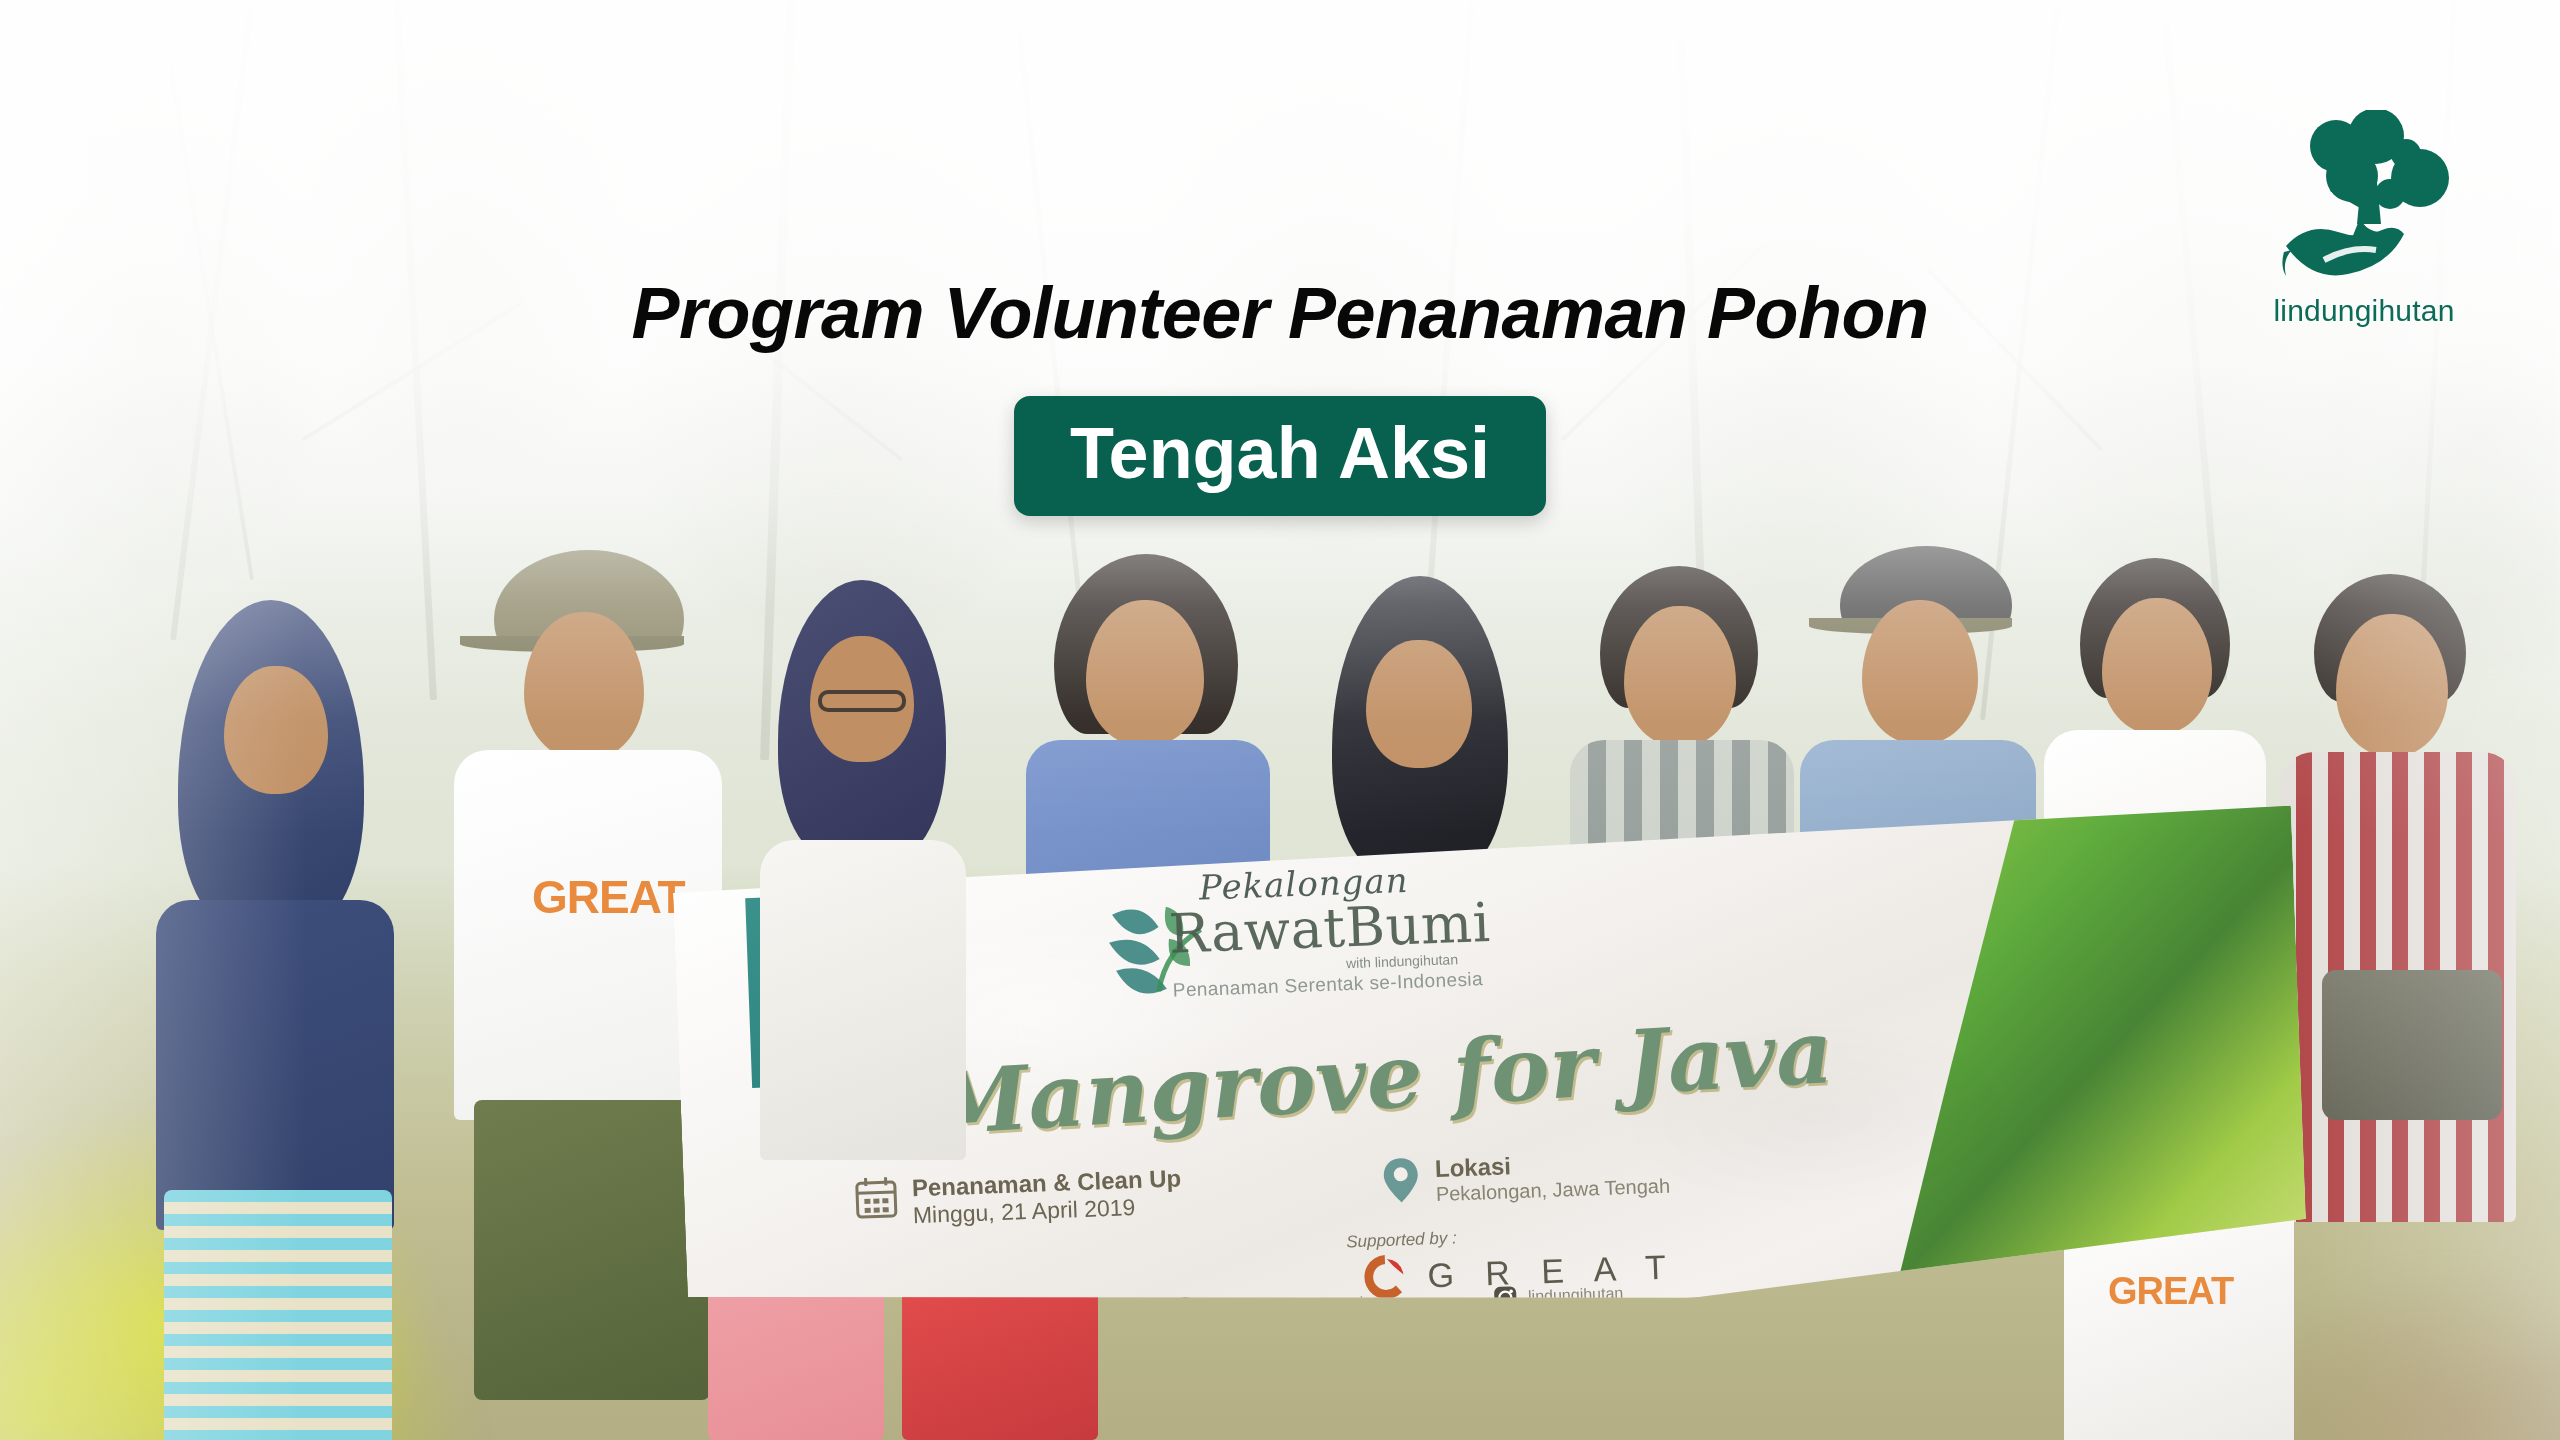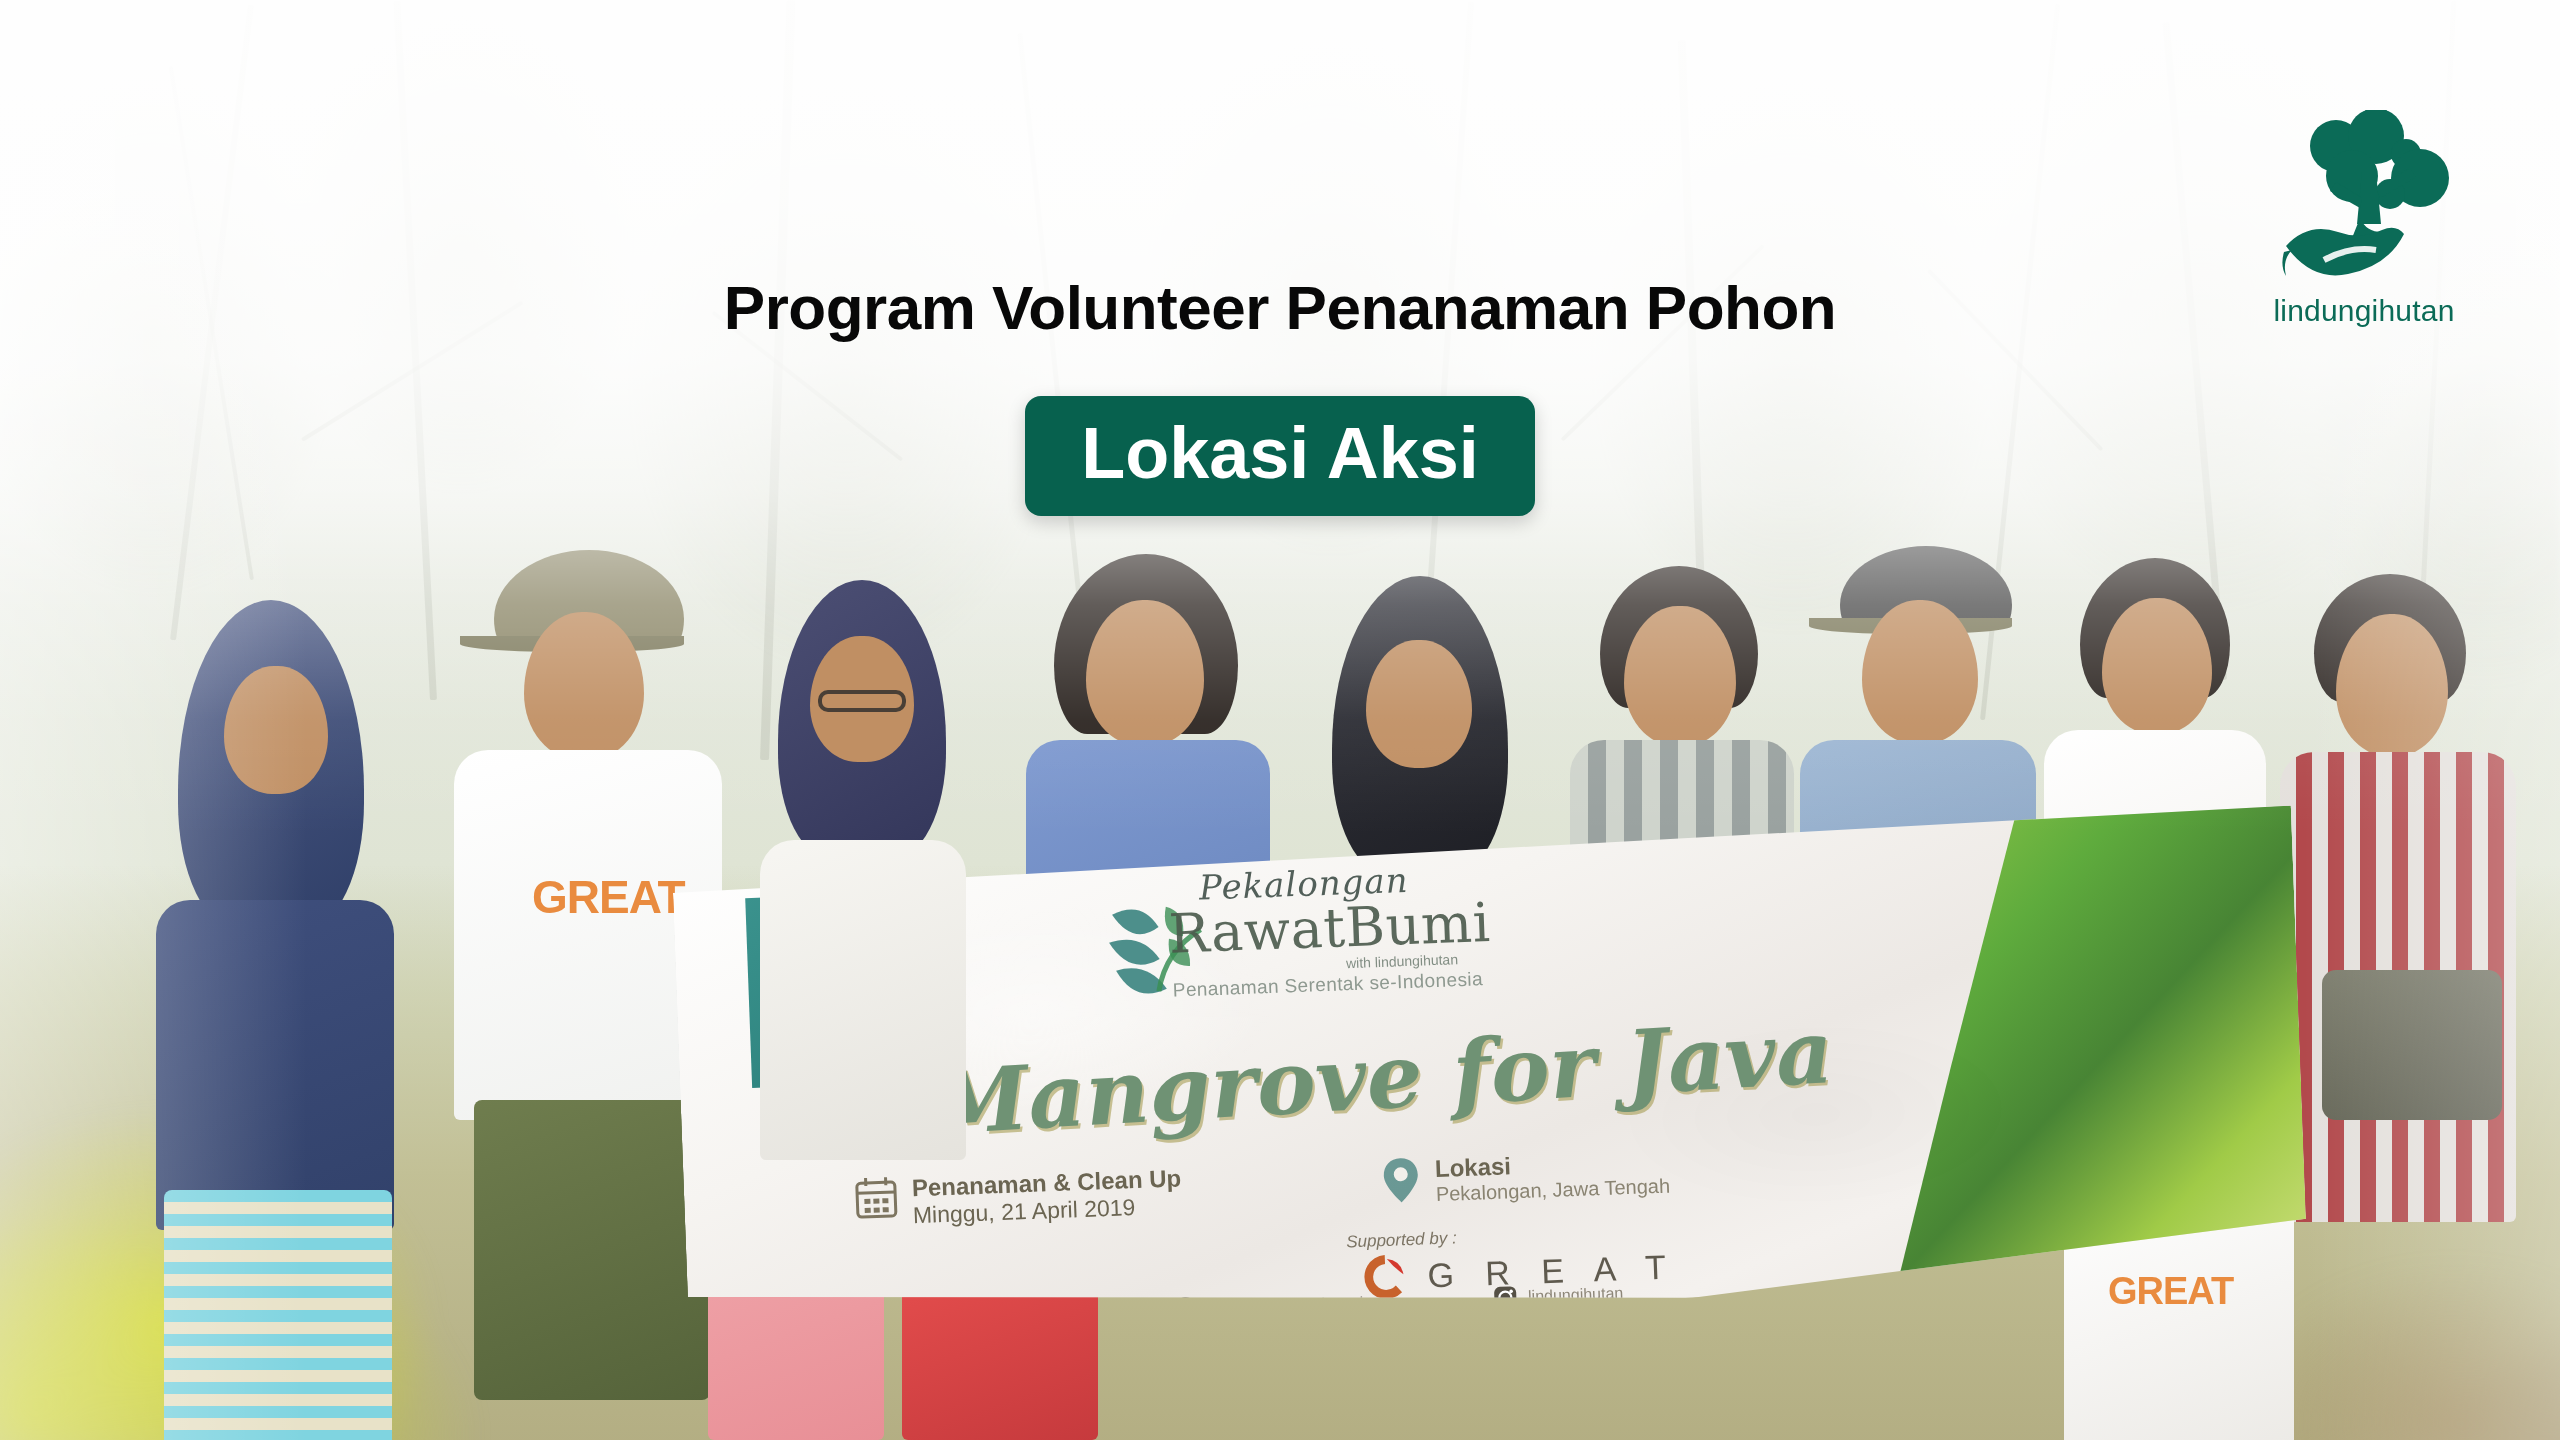--- a/index.html
+++ b/index.html
@@ -193,23 +193,24 @@
   .bn-social {
     position:absolute; left:160px; bottom:-6px; display:flex; gap:120px; align-items:center;
     font-size:16px; color:#8e8779;
   }
   .soc { display:flex; gap:10px; align-items:center; }
 
   
   .headline {
     position:absolute; left:0; right:0; top:272px;
     text-align:center;
-    font-size:62px; font-weight:bold; color:#080808;
+    font-size:72px; font-weight:bold; color:#080808;
     letter-spacing:-0.5px;
     text-shadow:0 1px 2px rgba(255,255,255,.55);
+    font-style:italic;
   }
   .cta-wrap { position:absolute; left:0; right:0; top:396px; text-align:center; }
   .cta {
     display:inline-block;
     background:#07614e;
     color:#ffffff;
     font-size:72px; font-weight:bold;
     padding:16px 56px 22px 56px;
     border-radius:16px;
     letter-spacing:0px;
@@ -453,21 +454,21 @@
       </div>
     </div>
 
     <div class="veil"></div>
     <div class="veil-sides"></div>
   </div>
 
   <div class="headline">Program Volunteer Penanaman Pohon</div>
 
   <div class="cta-wrap">
-    <span class="cta">Lokasi Aksi</span>
+    <span class="cta">Tengah Aksi</span>
   </div>
 
   <div class="logo">
     <svg class="logo-mark" viewBox="0 0 200 190">
       <g fill="#0b6b57">
         <circle cx="72" cy="36" r="26"></circle>
         <circle cx="112" cy="26" r="28"></circle>
         <circle cx="142" cy="44" r="15"></circle>
         <circle cx="156" cy="68" r="29"></circle>
         <circle cx="88" cy="66" r="26"></circle>

